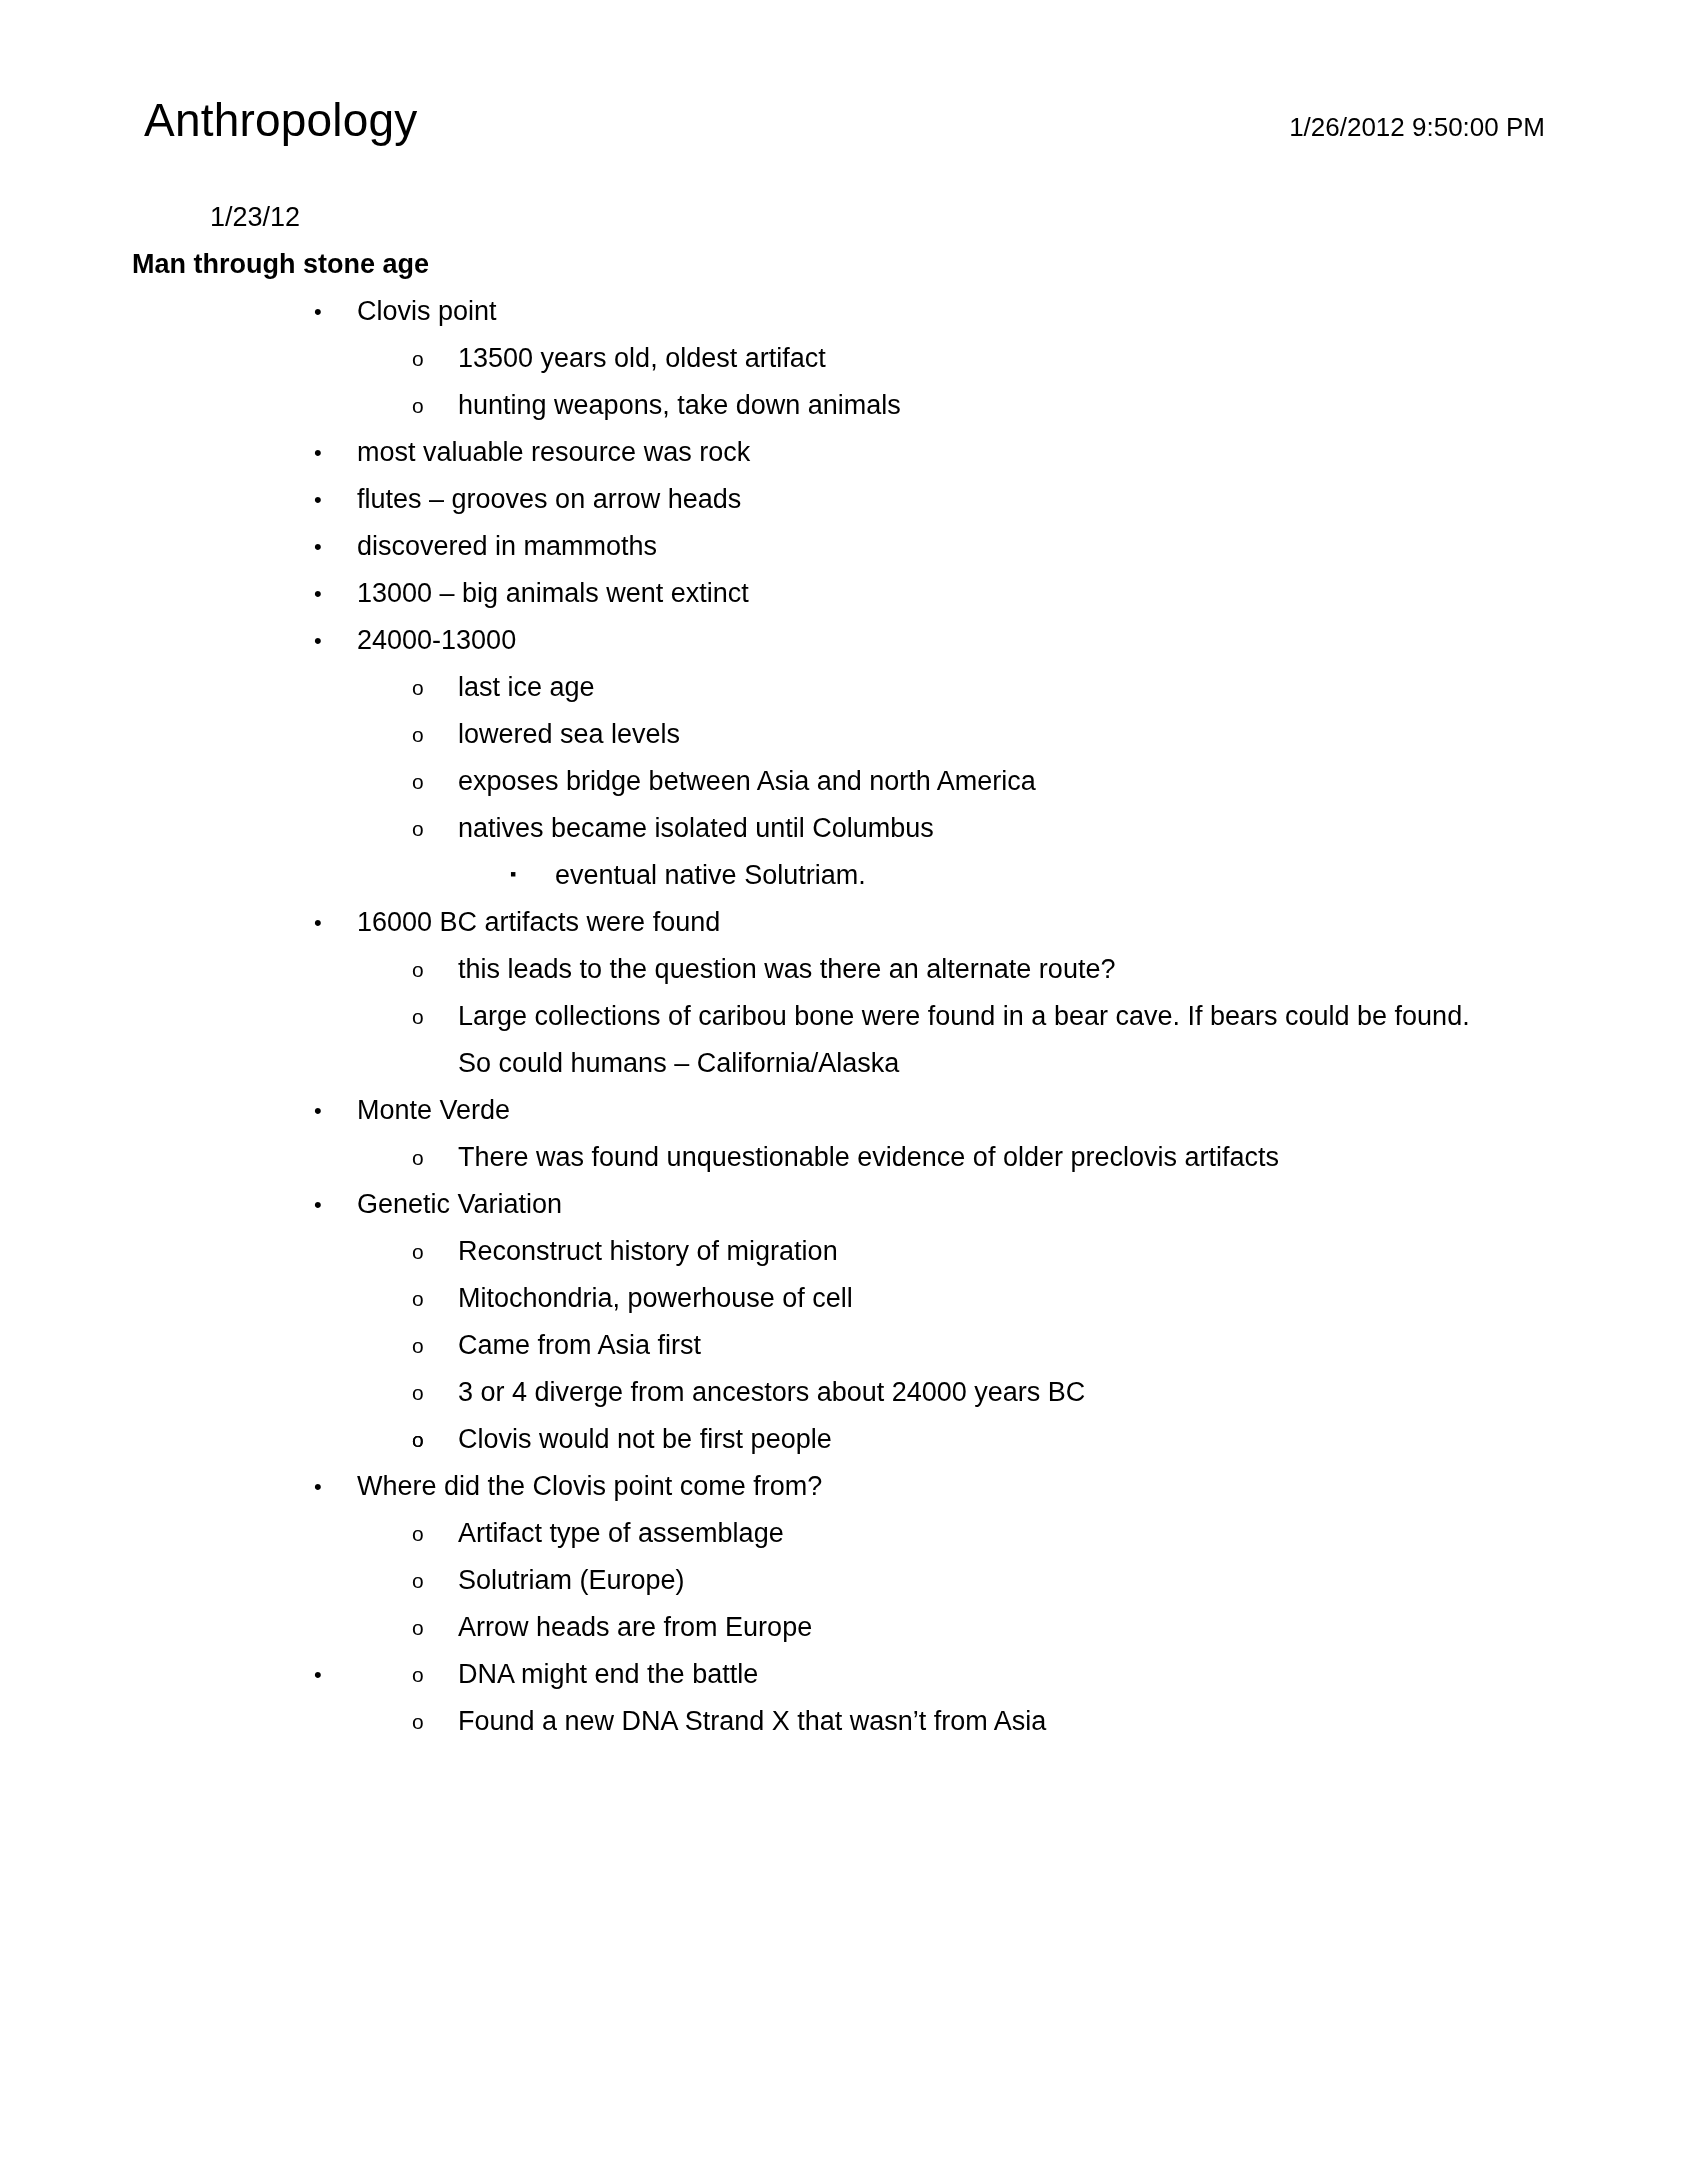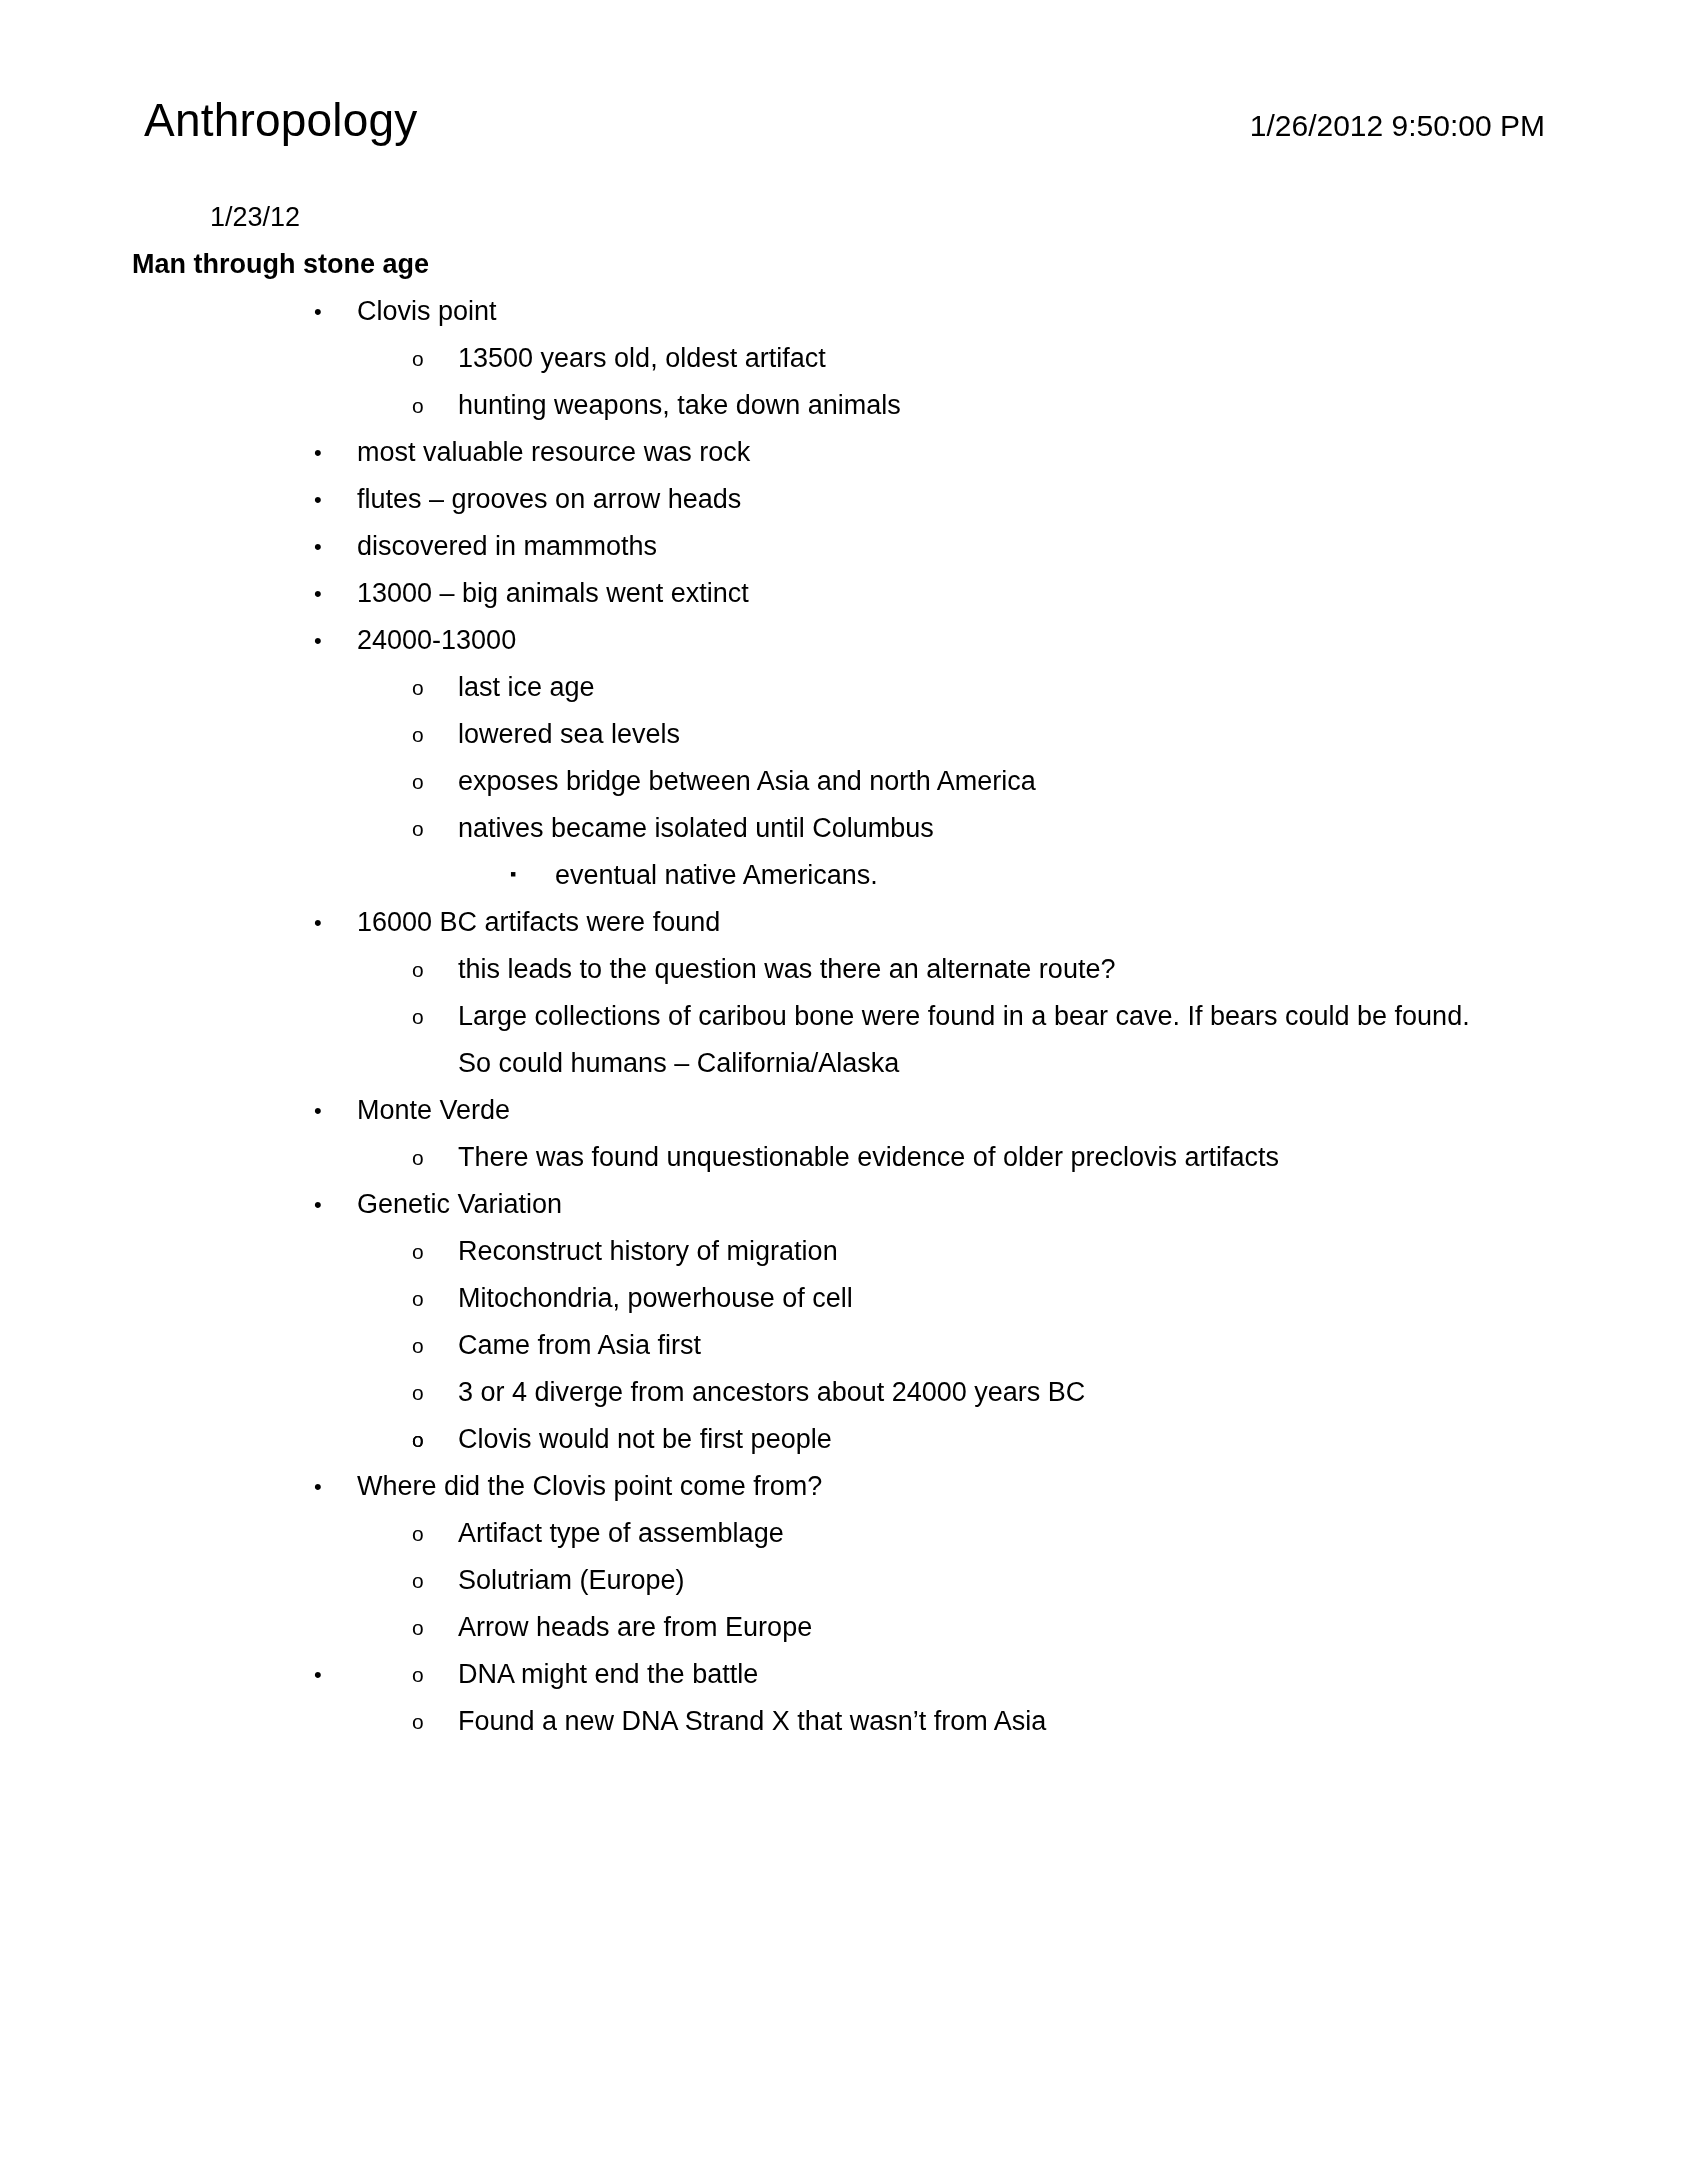--- a/index.html
+++ b/index.html
@@ -32,21 +32,21 @@
     justify-content: space-between;
   }
   .doc-title {
     font-size: 46px;
     font-weight: 400;
     line-height: 51px;
     letter-spacing: 0.2px;
     white-space: nowrap;
   }
   .doc-timestamp {
-    font-size: 30px;
+    font-size: 26px;
     font-weight: 400;
     line-height: 32px;
     white-space: nowrap;
     padding-bottom: 4px;
   }
 
   
   .doc-body {
     position: absolute;
     left: 12px;
@@ -182,21 +182,21 @@
         <li class="bullet-item lvl2">
           <span class="marker">o</span>
           <span class="btext">exposes bridge between Asia and north America</span>
         </li>
         <li class="bullet-item lvl2">
           <span class="marker">o</span>
           <span class="btext">natives became isolated until Columbus</span>
         </li>
         <li class="bullet-item lvl3">
           <span class="marker">▪</span>
-          <span class="btext">eventual native Americans.</span>
+          <span class="btext">eventual native Solutriam.</span>
         </li>
         <li class="bullet-item lvl1">
           <span class="marker">•</span>
           <span class="btext">16000 BC artifacts were found</span>
         </li>
         <li class="bullet-item lvl2">
           <span class="marker">o</span>
           <span class="btext">this leads to the question was there an alternate route?</span>
         </li>
         <li class="bullet-item lvl2">

